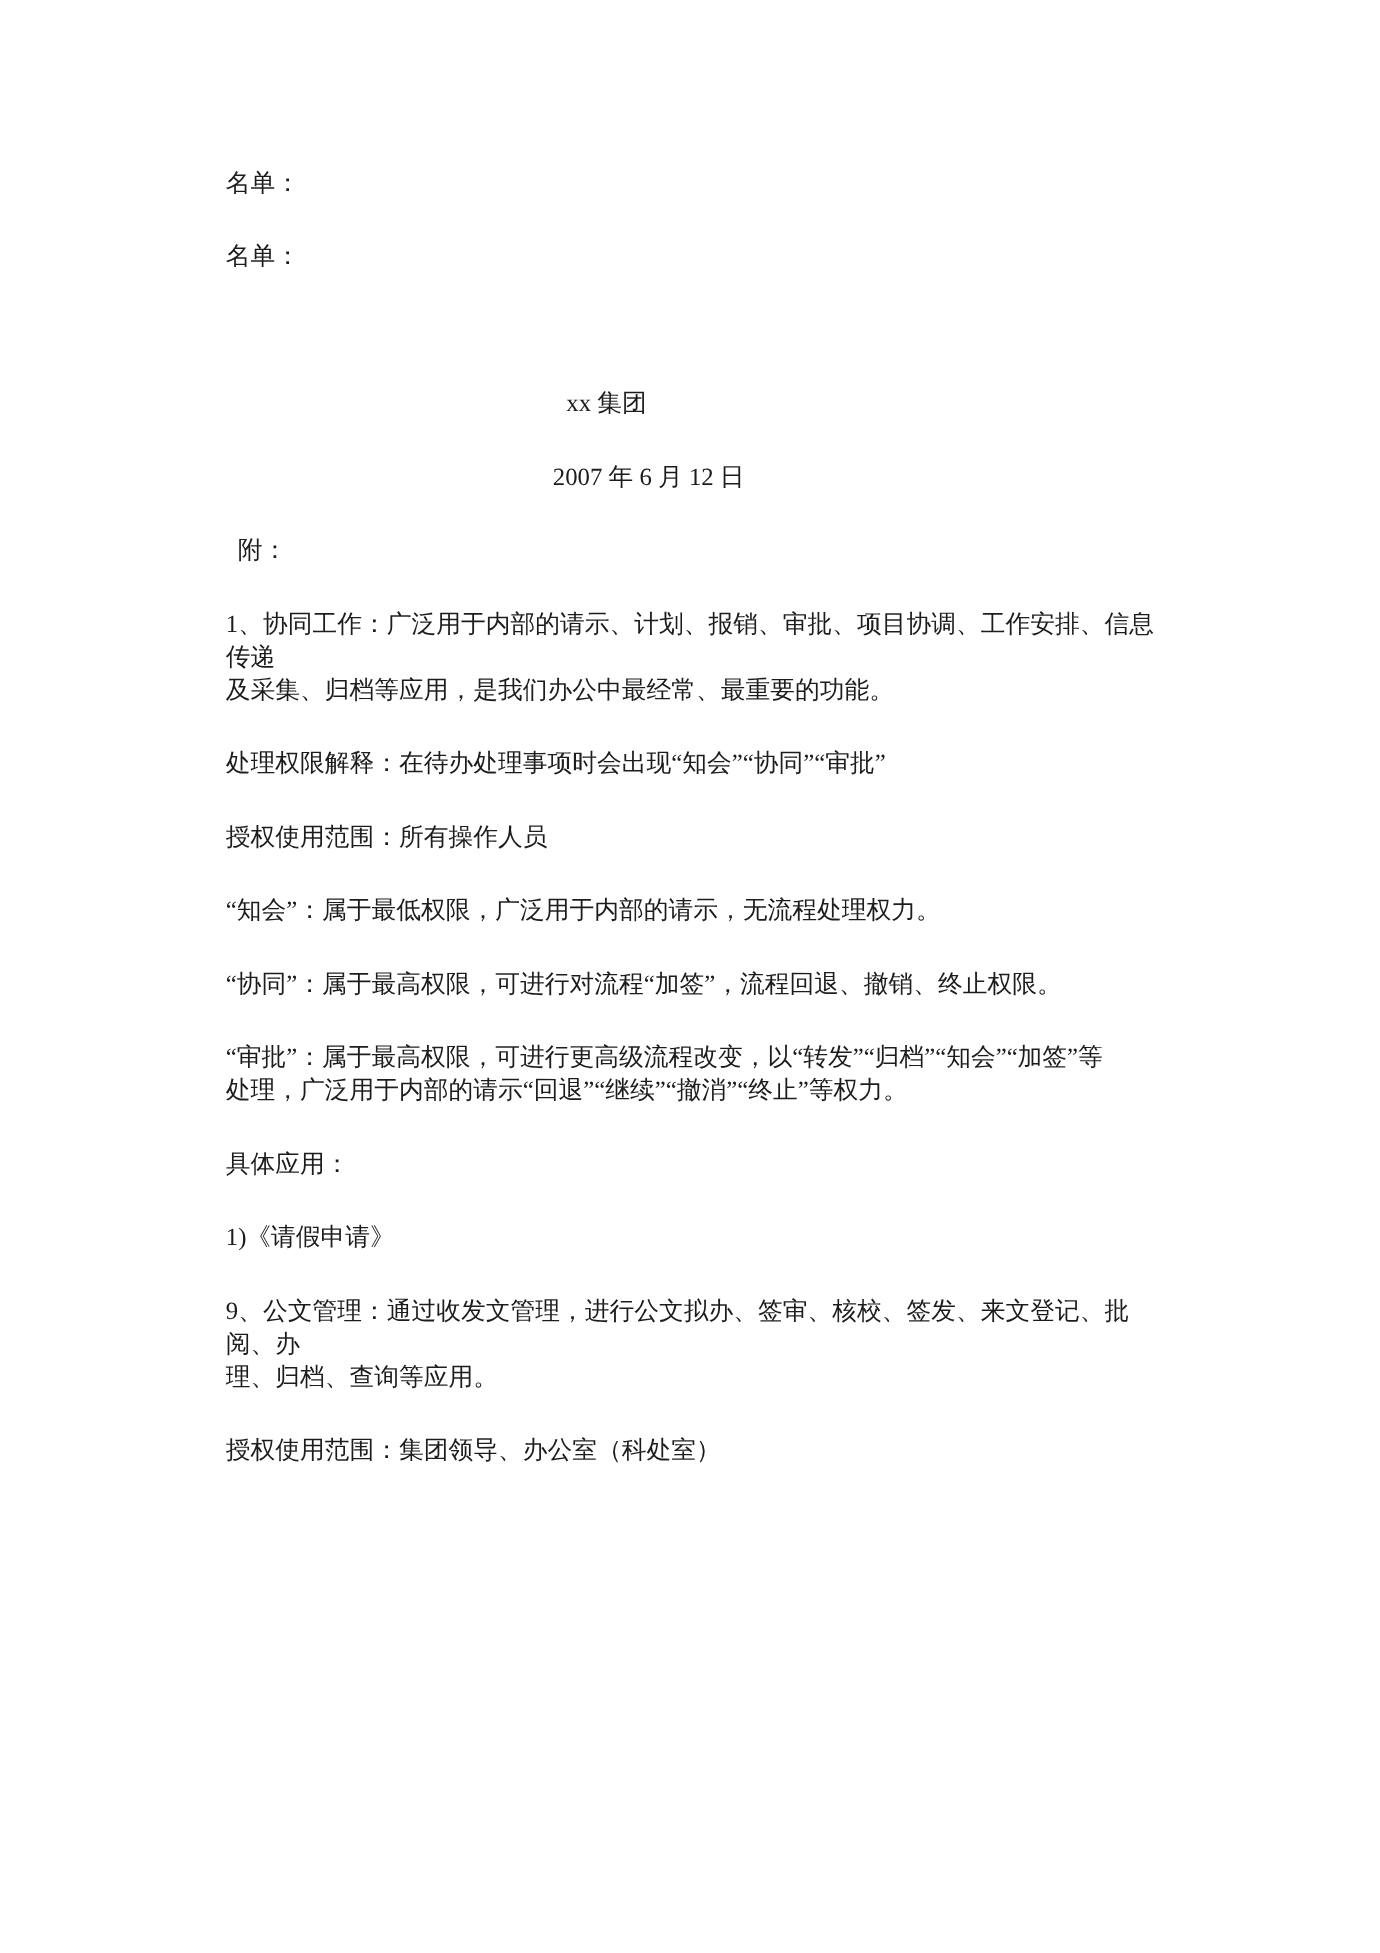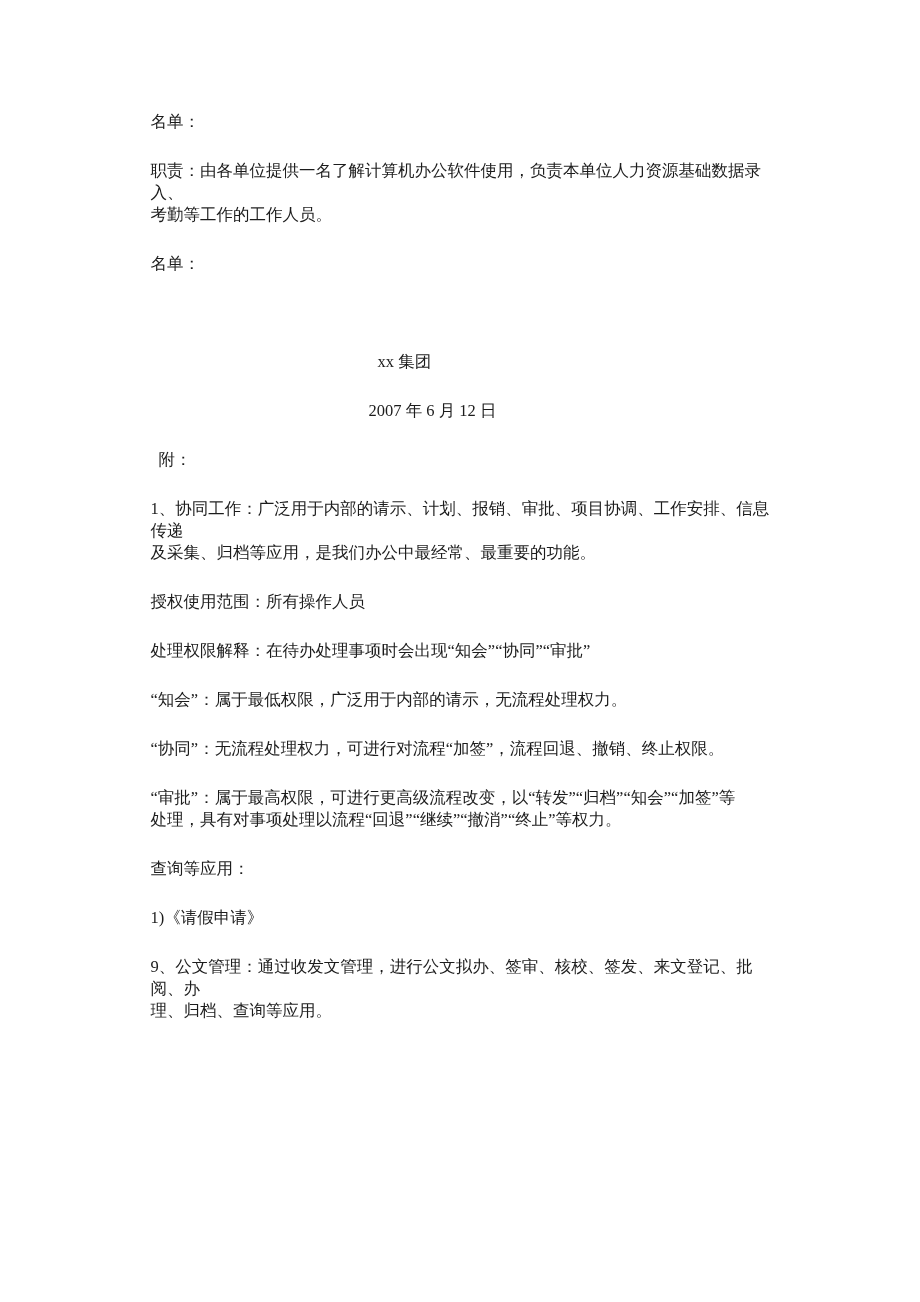--- a/index.html
+++ b/index.html
@@ -36,51 +36,50 @@
 </style>
 </head>
 <body>
 
 <div class="page">
   <div class="content">
 
     <p class="para">名单：</p>
 
 
-    <p class="para">职责：由各单位提供一名了解计算机办公软件使用，负责本单位人力资源基础数据录入、
-考勤等工作的工作人员。</p>
 
     <p class="para">名单：</p>
 
     <div class="blank-line"></div>
 
     <p class="para signature-org">xx 集团</p>
 
     <p class="para signature-date">2007 年 6 月 12 日</p>
 
     <p class="para attachment">附：</p>
 
 
     <p class="para">1、协同工作：广泛用于内部的请示、计划、报销、审批、项目协调、工作安排、信息传递
 及采集、归档等应用，是我们办公中最经常、最重要的功能。</p>
 
+    <p class="para">处理权限解释：在待办处理事项时会出现“知会”“协同”“审批”</p>
+
     <p class="para">授权使用范围：所有操作人员</p>
-
-    <p class="para">处理权限解释：在待办处理事项时会出现“知会”“协同”“审批”</p>
 
     <p class="para">“知会”：属于最低权限，广泛用于内部的请示，无流程处理权力。</p>
 
-    <p class="para">“协同”：无流程处理权力，可进行对流程“加签”，流程回退、撤销、终止权限。</p>
+    <p class="para">“协同”：属于最高权限，可进行对流程“加签”，流程回退、撤销、终止权限。</p>
 
     <p class="para">“审批”：属于最高权限，可进行更高级流程改变，以“转发”“归档”“知会”“加签”等
-处理，具有对事项处理以流程“回退”“继续”“撤消”“终止”等权力。</p>
+处理，广泛用于内部的请示“回退”“继续”“撤消”“终止”等权力。</p>
 
-    <p class="para">查询等应用：</p>
+    <p class="para">具体应用：</p>
 
     <p class="para">1)《请假申请》</p>
 
 
     <p class="para">9、公文管理：通过收发文管理，进行公文拟办、签审、核校、签发、来文登记、批阅、办
 理、归档、查询等应用。</p>
 
+    <p class="para">授权使用范围：集团领导、办公室（科处室）</p>
 
   </div>
 </div>
 
 </body></html>

